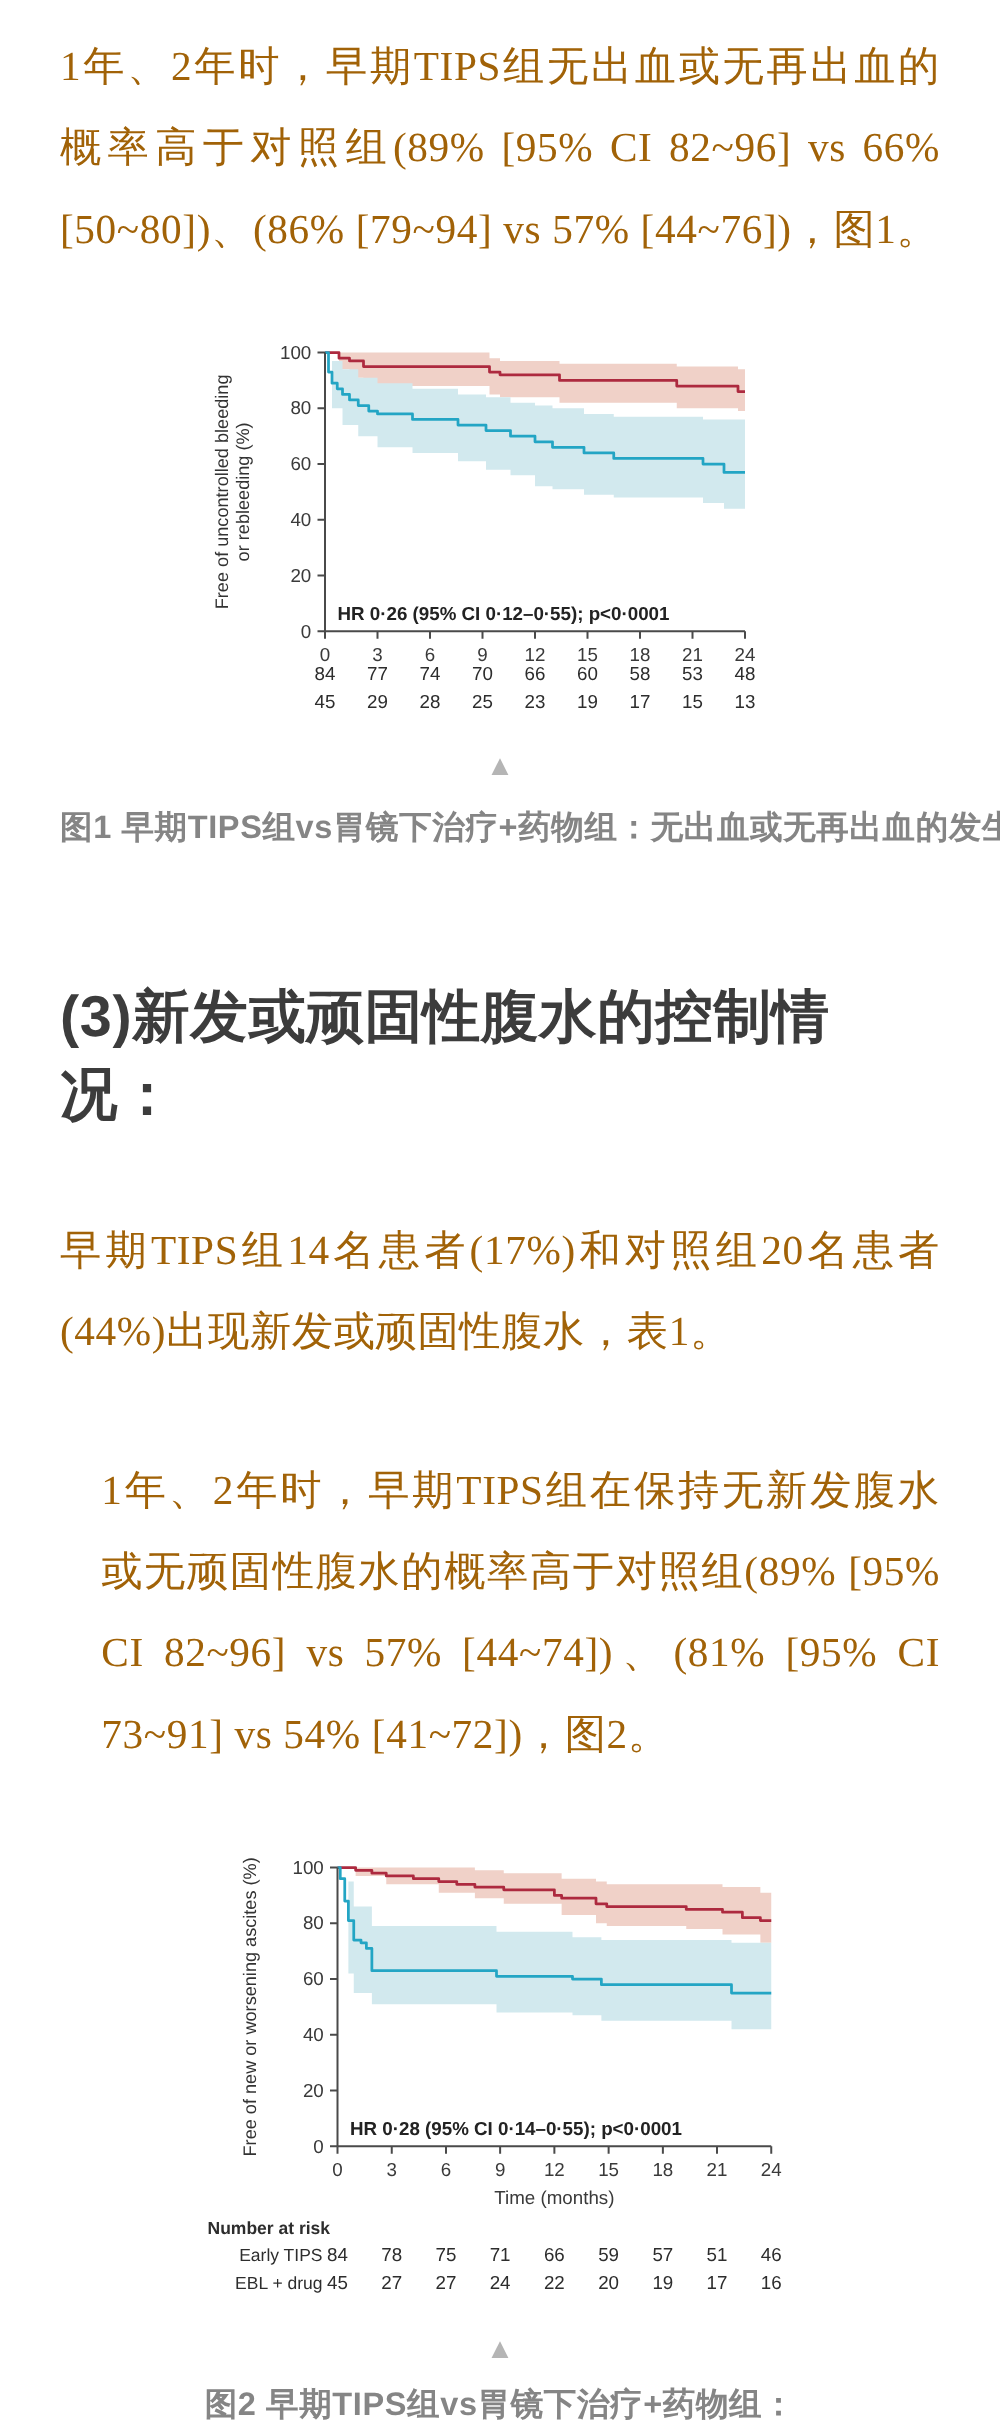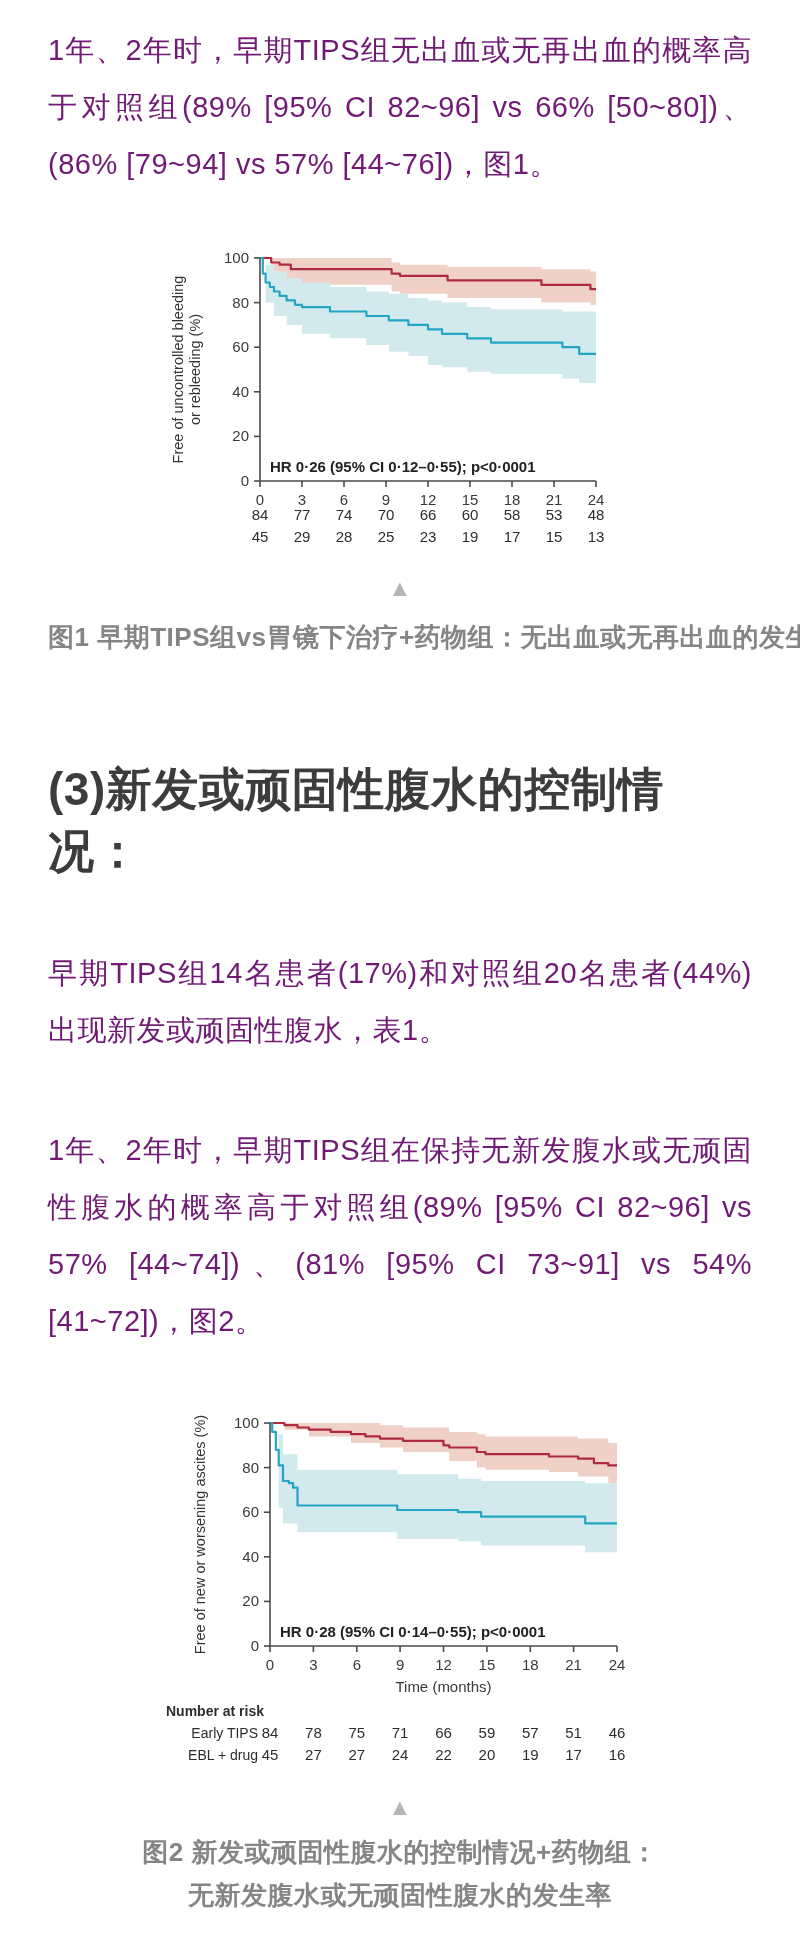--- a/index.html
+++ b/index.html
@@ -1,19 +1,19 @@
 <!DOCTYPE html>
 <html><head>
 <meta charset="utf-8">
 <style>
   html,body{margin:0;padding:0;background:#ffffff;}
   body{width:800px;min-height:1938px;font-family:"Liberation Sans",sans-serif;color:#3e3e3e;overflow:hidden;}
   .content{padding:22px 48px 40px 48px;}
-  .body-text{margin:0;font-size:29px;line-height:1.97;letter-spacing:0.5px;text-align:justify;color:#701a75;}
-  .body-text + .body-text{margin-top:62px;}
+  .body-text{margin:0;font-size:33px;line-height:1.97;letter-spacing:0.5px;text-align:justify;color:#a16207;font-family:Liberation Serif, serif;}
+  .body-text + .body-text{margin-top:62px;margin-left:33px;}
   .heading{margin:100px 0 0 0;font-size:46px;font-weight:bold;letter-spacing:0.5px;color:#3c3c3c;}
   .km-figure{margin:50px 0 0 102px;}
   .km-figure.fig2{margin-left:112px;margin-top:58px;}
   .collapse-triangle{margin-top:22px;text-align:center;font-size:23px;color:#b5b5b5;line-height:1;}
   .collapse-triangle.second{margin-top:24px;}
   .caption{margin:16px 0 0 0;text-align:center;font-size:26px;font-weight:bold;color:#858585;letter-spacing:0.5px;line-height:1.65;white-space:nowrap;}
   .caption.two-line{white-space:normal;margin-top:12px;}
   .km-chart{display:block;}
   .km-chart text{font-family:"Liberation Sans",sans-serif;}
   .km-chart .tick{font-size:15px;fill:#3a3a3a;}
@@ -170,17 +170,17 @@
         <text x="413.6" y="352" text-anchor="middle" class="nar">17</text>
         <text x="457" y="352" text-anchor="middle" class="nar">16</text>
       </svg>
   </figure>
 
   <div class="collapse-triangle second">
     <span>▲</span>
   </div>
 
   <p class="caption two-line">
-    <span>图2 新发或顽固性腹水的控制情况+药物组：</span><br>
+    <span>图2 早期TIPS组vs胃镜下治疗+药物组：</span><br>
     <span>无新发腹水或无顽固性腹水的发生率</span>
   </p>
 
 </div>
 
 </body></html>

